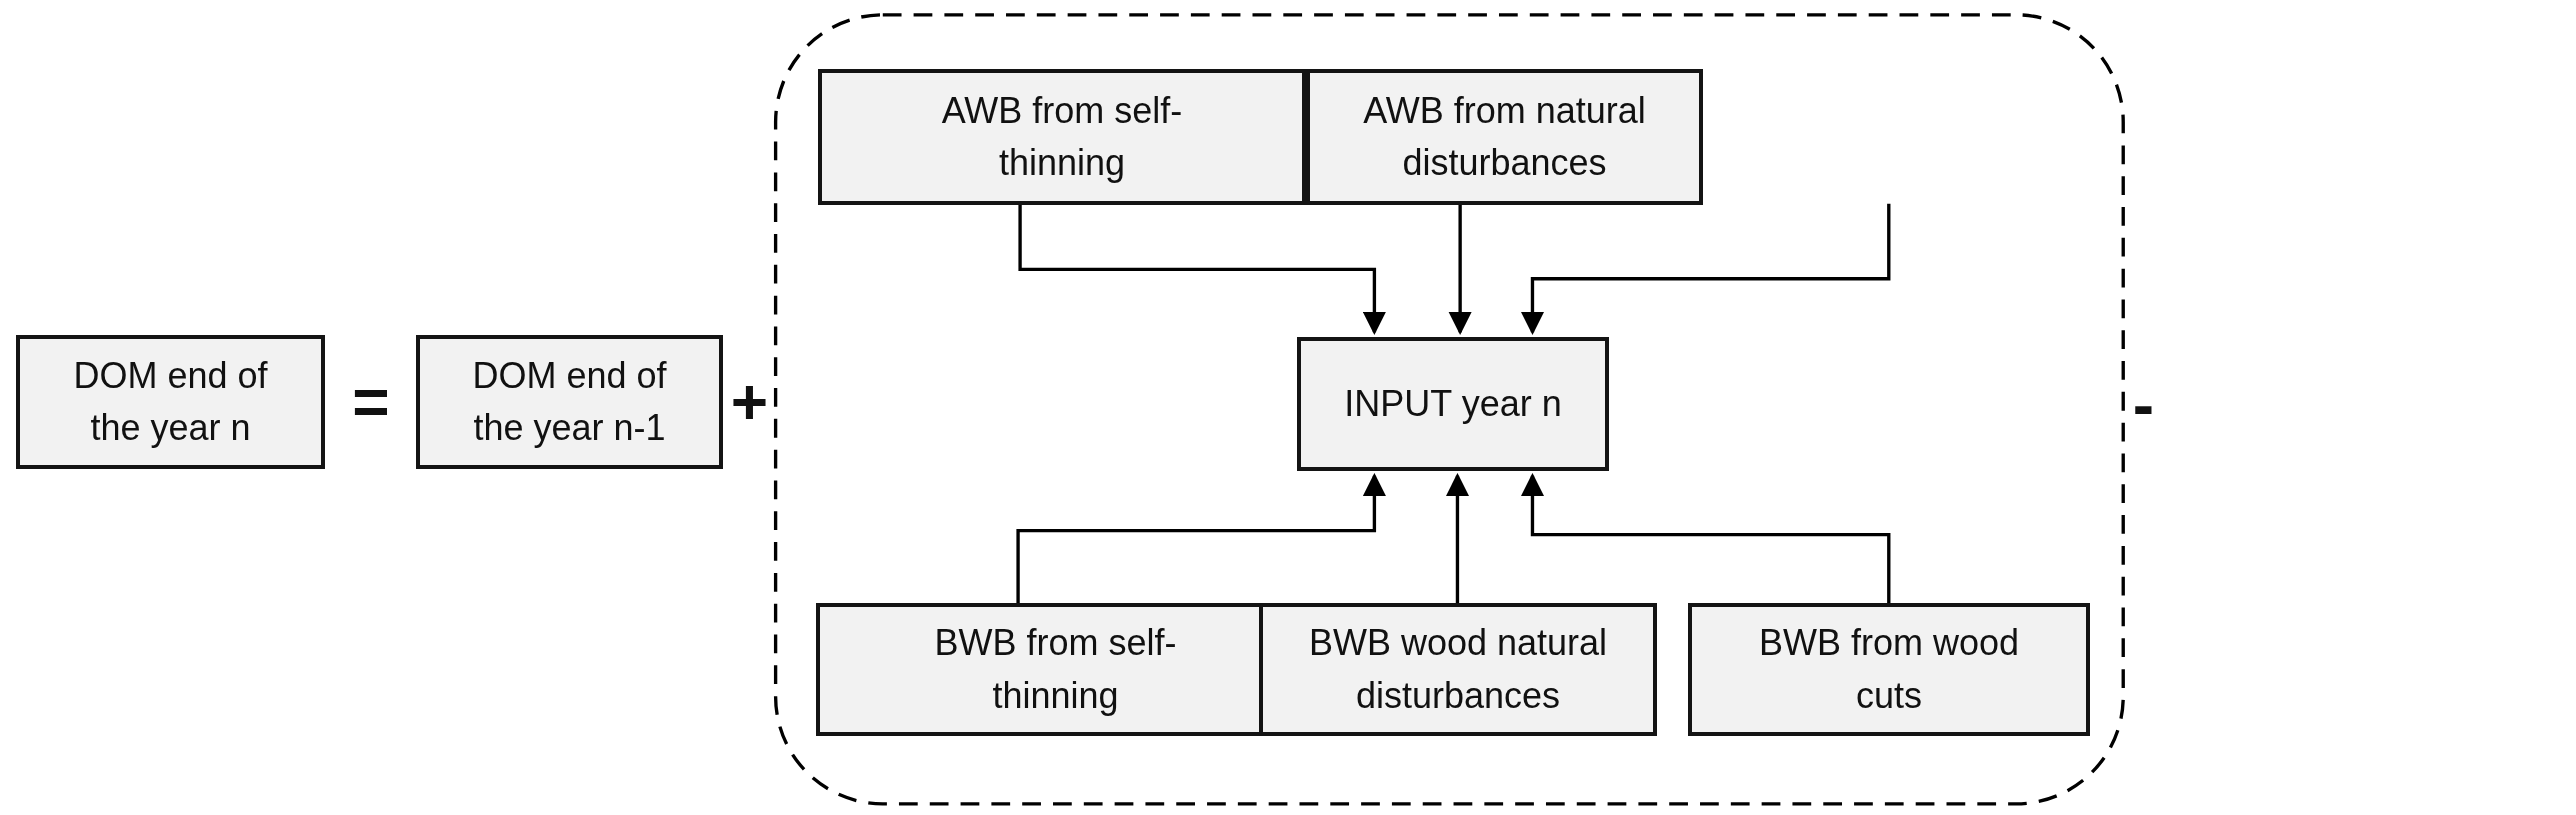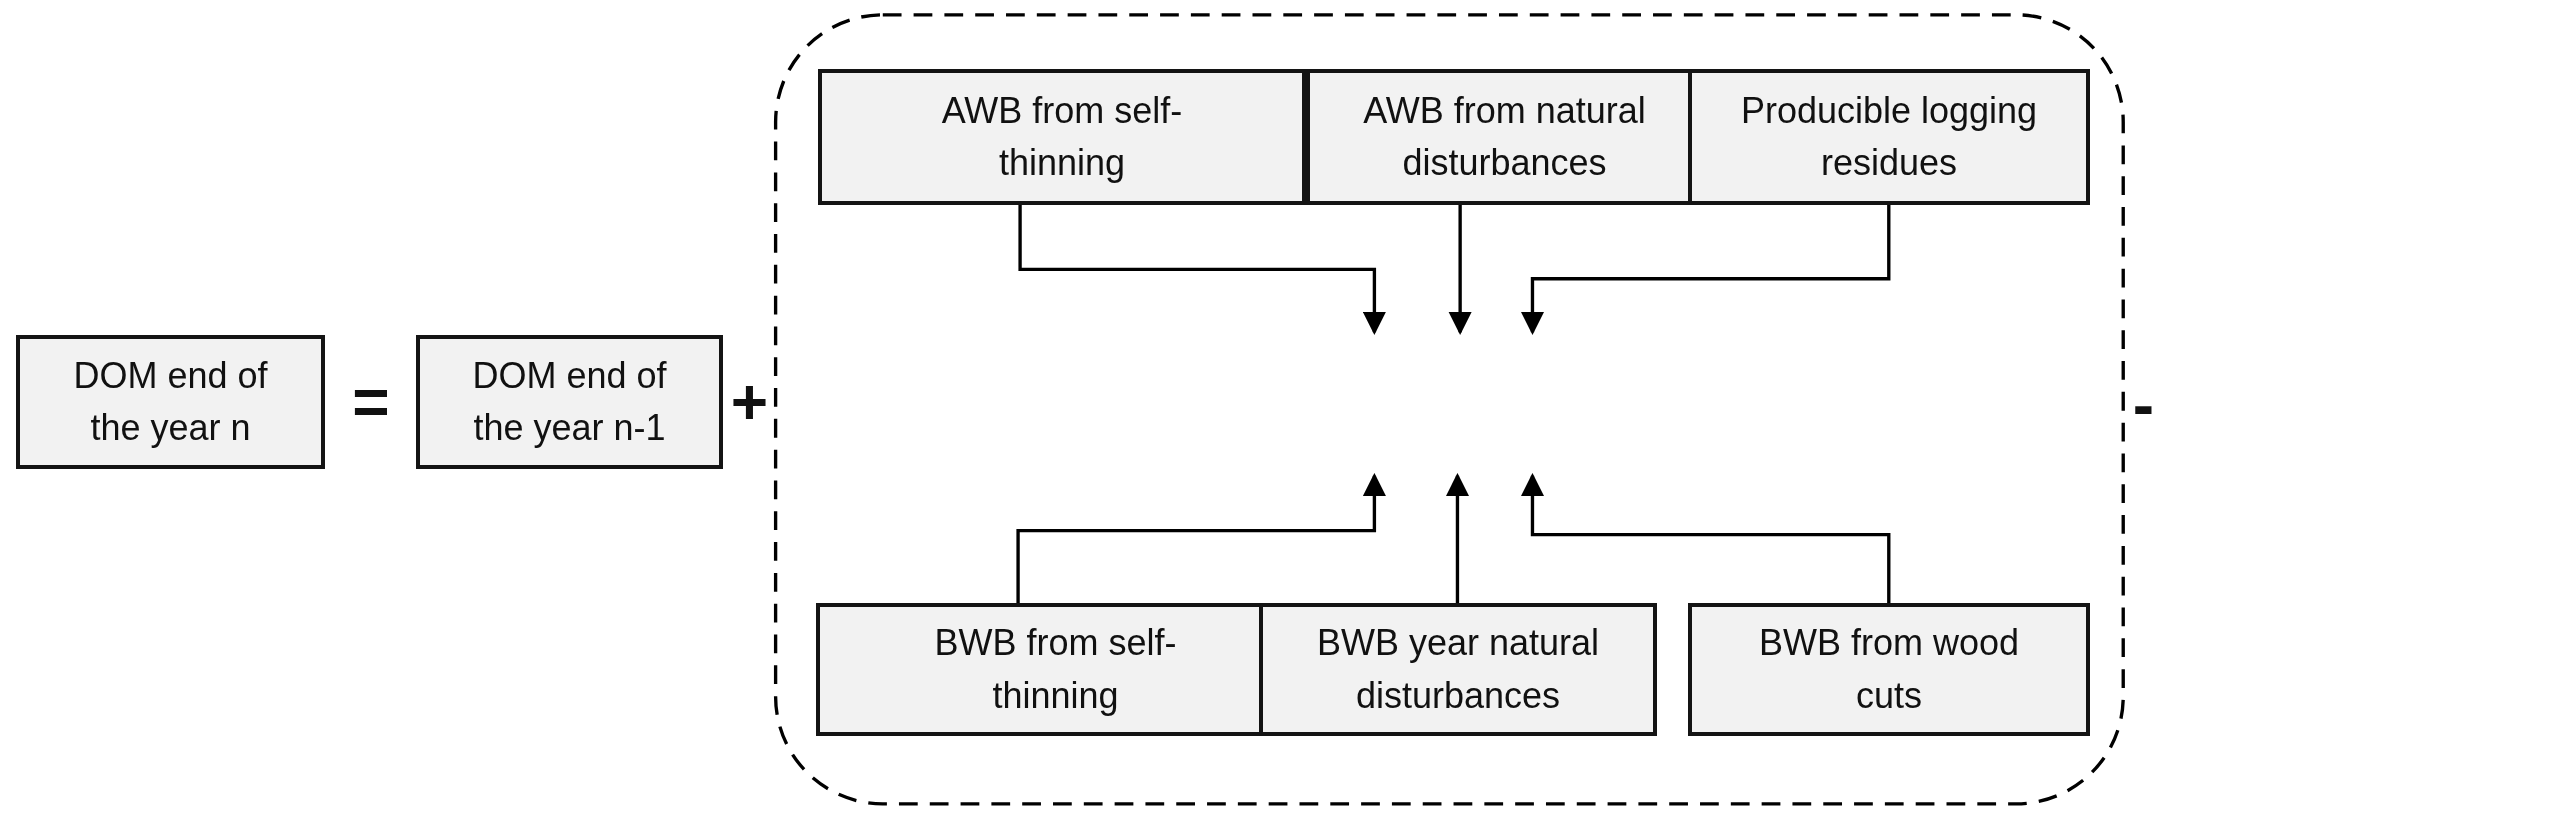--- a/index.html
+++ b/index.html
@@ -59,28 +59,27 @@
 the year n-1</div>
 
   <div class="op" style="left:720px;top:335px;width:59px;height:134px">+</div>
 
   <div class="node" style="left:818px;top:69px;width:488px;height:136px">AWB from self-
 thinning</div>
 
   <div class="node" style="left:1306px;top:69px;width:397px;height:136px">AWB from natural
 disturbances</div>
 
-  <div class="node" style="left:1688px;top:69px;width:402px;height:136px">Producible logging
-residues</div>
 
+  <div class="node" style="left:1297px;top:337px;width:312px;height:134px">INPUT year n</div>
 
   <div class="node" style="left:816px;top:603px;width:479px;height:133px">BWB from self-
 thinning</div>
 
-  <div class="node" style="left:1259px;top:603px;width:398px;height:133px">BWB year natural
+  <div class="node" style="left:1259px;top:603px;width:398px;height:133px">BWB wood natural
 disturbances</div>
 
   <div class="node" style="left:1688px;top:603px;width:402px;height:133px">BWB from wood
 cuts</div>
 
   <div class="op" style="left:2122px;top:338px;width:43px;height:134px">-</div>
 
 
 </div>
 

